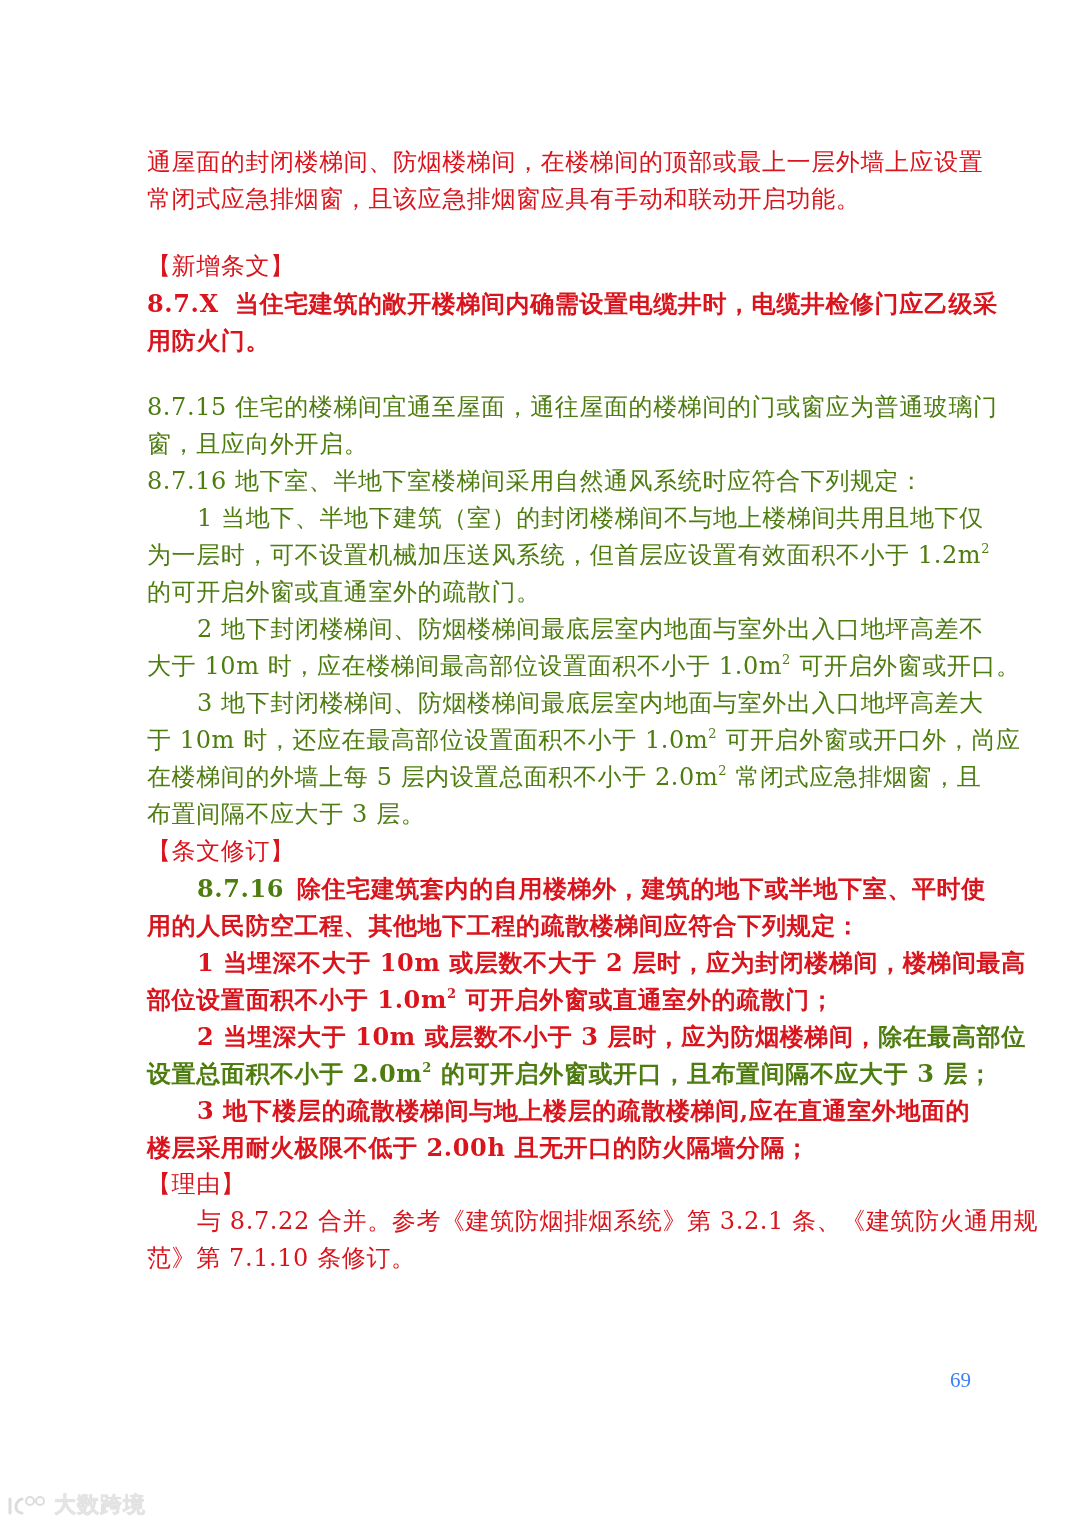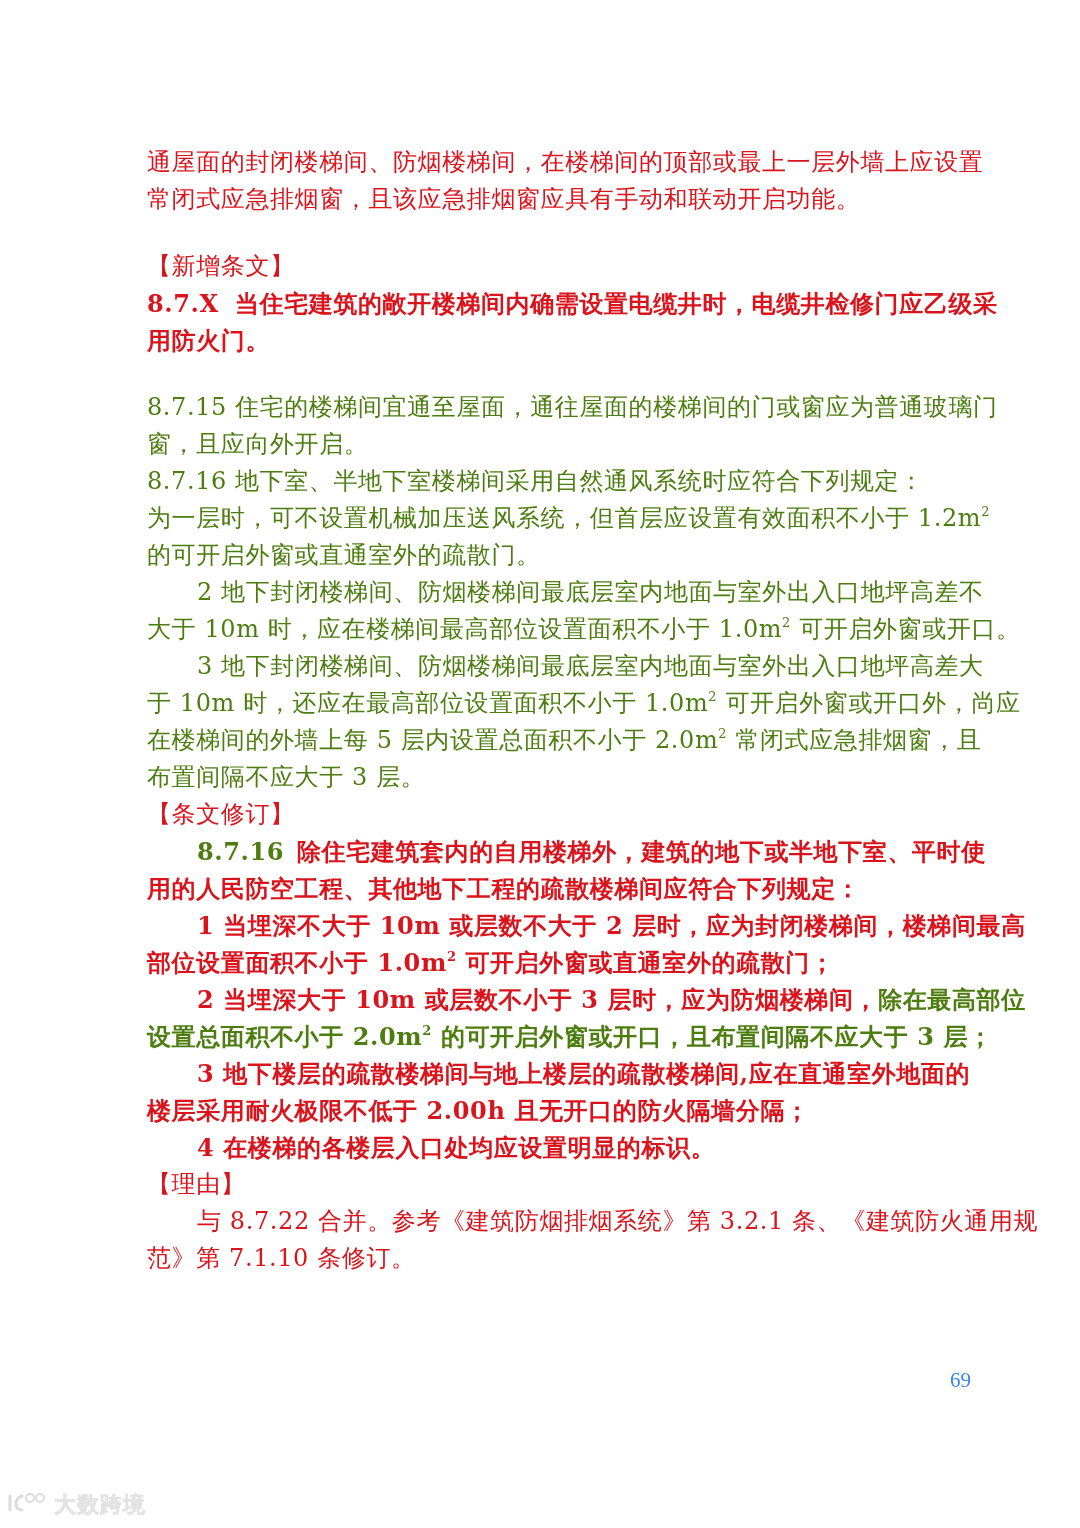--- a/index.html
+++ b/index.html
@@ -43,20 +43,21 @@
       top: 1368px;
       font-size: 21px;
       color: #3b82f6;
       font-family: "Liberation Serif", serif;
     }
     .watermark {
       position: absolute;
       left: 6px;
       top: 1490px;
       display: flex;
+      align-items: center;
       gap: 6px;
       color: #e4e4e4;
       font-family: "DejaVu Sans", sans-serif;
       font-size: 22px;
       font-weight: bold;
       letter-spacing: 1px;
       text-shadow: 0 0 1px #c8c8c8;
     }
     .wm-logo {
       width: 42px;
@@ -82,20 +83,21 @@
   <div class="gap"></div>
 
   <div class="line black">
     <span class="clause-num">8.7.15</span><span>住宅的楼梯间宜通至屋面，通往屋面的楼梯间的门或窗应为普通玻璃门</span>
   </div>
   <div class="line black">窗，且应向外开启。</div>
 
   <div class="line black">
     <span class="clause-num">8.7.16</span><span>地下室、半地下室楼梯间采用自然通风系统时应符合下列规定：</span>
   </div>
+  <div class="line black indent">1  当地下、半地下建筑（室）的封闭楼梯间不与地上楼梯间共用且地下仅</div>
   <div class="line black">
     <span>为一层时，可不设置机械加压送风系统，但首层应设置有效面积不小于 1.2m</span><sup>2</sup>
   </div>
   <div class="line black">的可开启外窗或直通室外的疏散门。</div>
 
   <div class="line black indent">2  地下封闭楼梯间、防烟楼梯间最底层室内地面与室外出入口地坪高差不</div>
   <div class="line black">
     <span>大于 10m 时，应在楼梯间最高部位设置面积不小于 1.0m</span><sup>2</sup><span> 可开启外窗或开口。</span>
   </div>
 
@@ -121,21 +123,20 @@
 
   <div class="line bold indent">
     <span class="red">2  当埋深大于 10m 或层数不小于 3 层时，应为防烟楼梯间，</span><span class="black">除在最高部位</span>
   </div>
   <div class="line black bold">
     <span>设置总面积不小于 2.0m</span><sup>2</sup><span> 的可开启外窗或开口，且布置间隔不应大于 3 层；</span>
   </div>
 
   <div class="line red bold indent">3  地下楼层的疏散楼梯间与地上楼层的疏散楼梯间,应在直通室外地面的</div>
   <div class="line red bold">楼层采用耐火极限不低于 2.00h 且无开口的防火隔墙分隔；</div>
-  <div class="line red bold indent">4  在楼梯的各楼层入口处均应设置明显的标识。</div>
 
   <div class="line red">【理由】</div>
   <div class="line red indent">与 8.7.22 合并。参考《建筑防烟排烟系统》第 3.2.1 条、《建筑防火通用规</div>
   <div class="line red">范》第 7.1.10 条修订。</div>
 </div>
 
 <div class="page-number">69</div>
 
 <div class="watermark">
   <svg class="wm-logo" viewBox="0 0 42 24">

